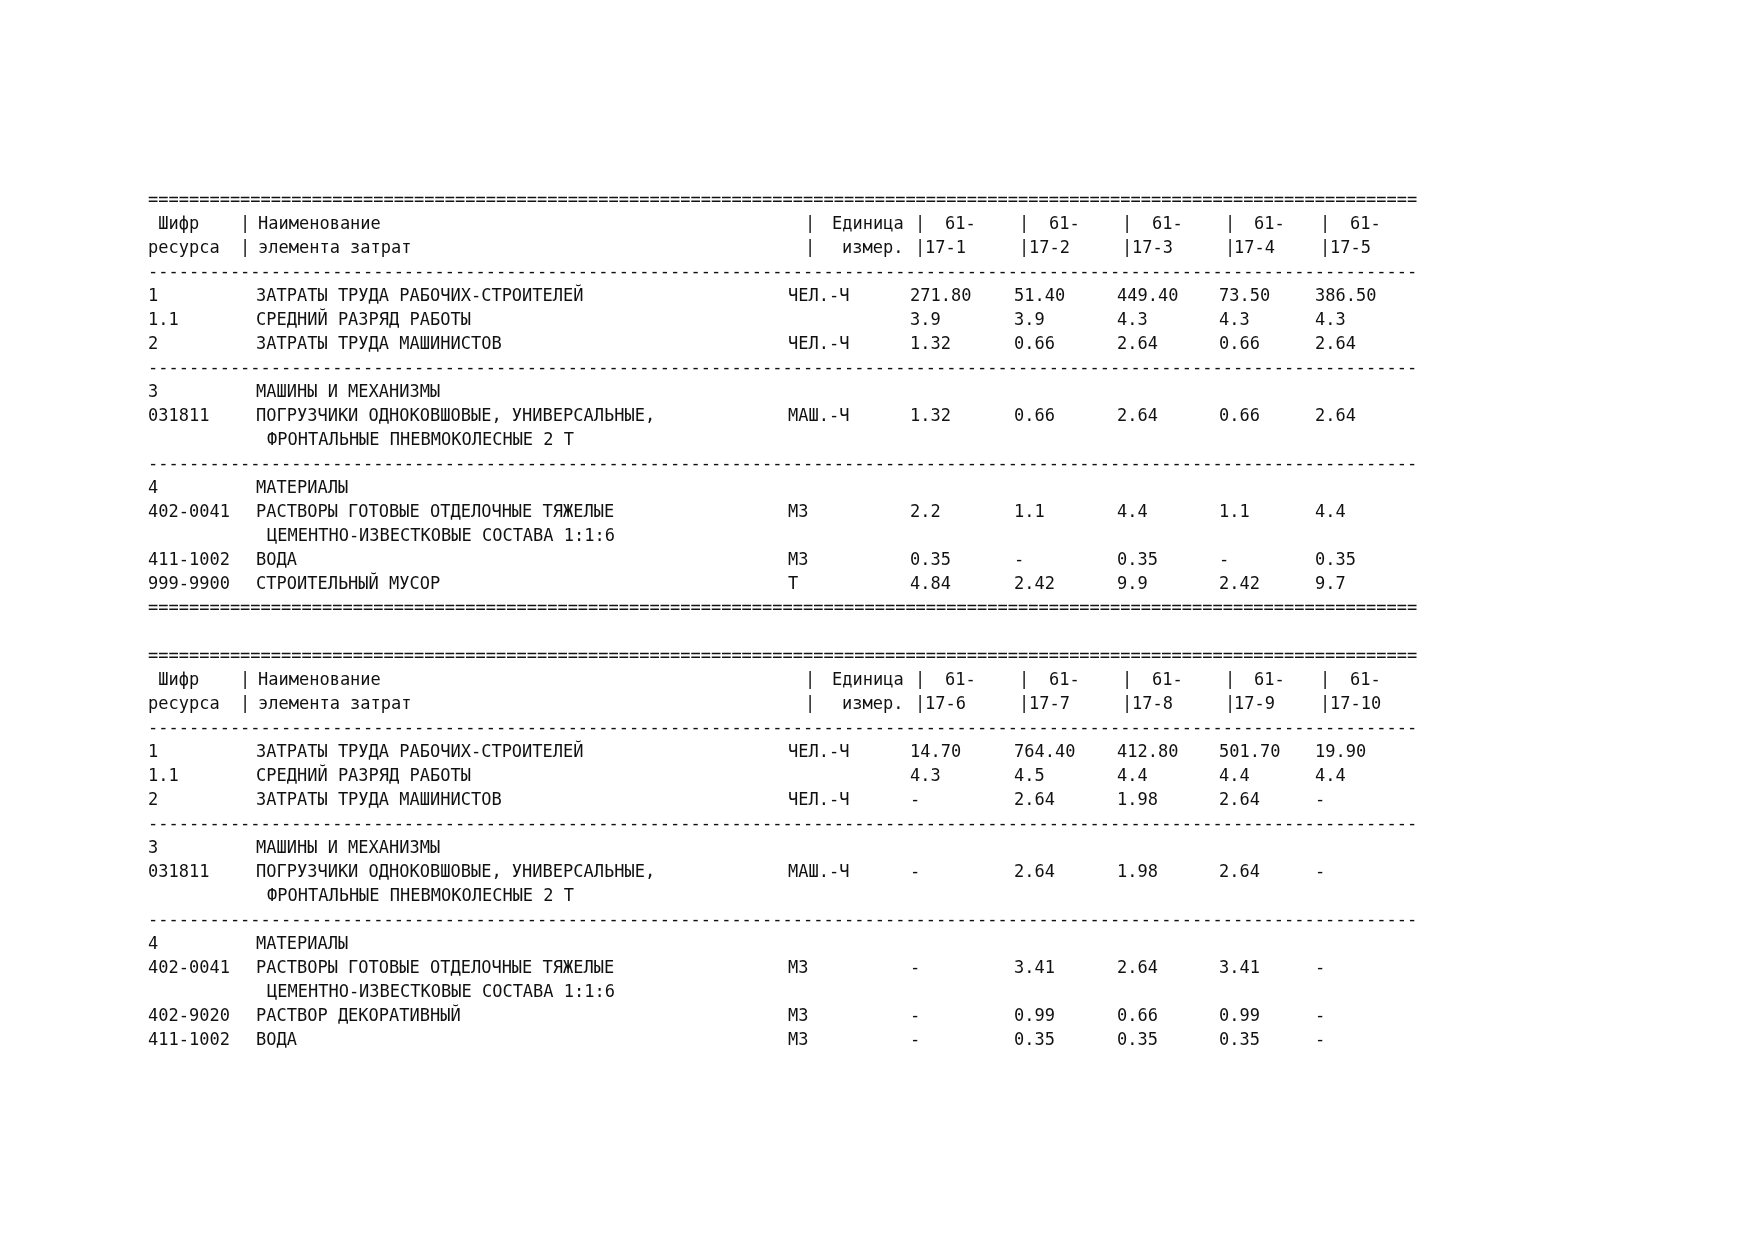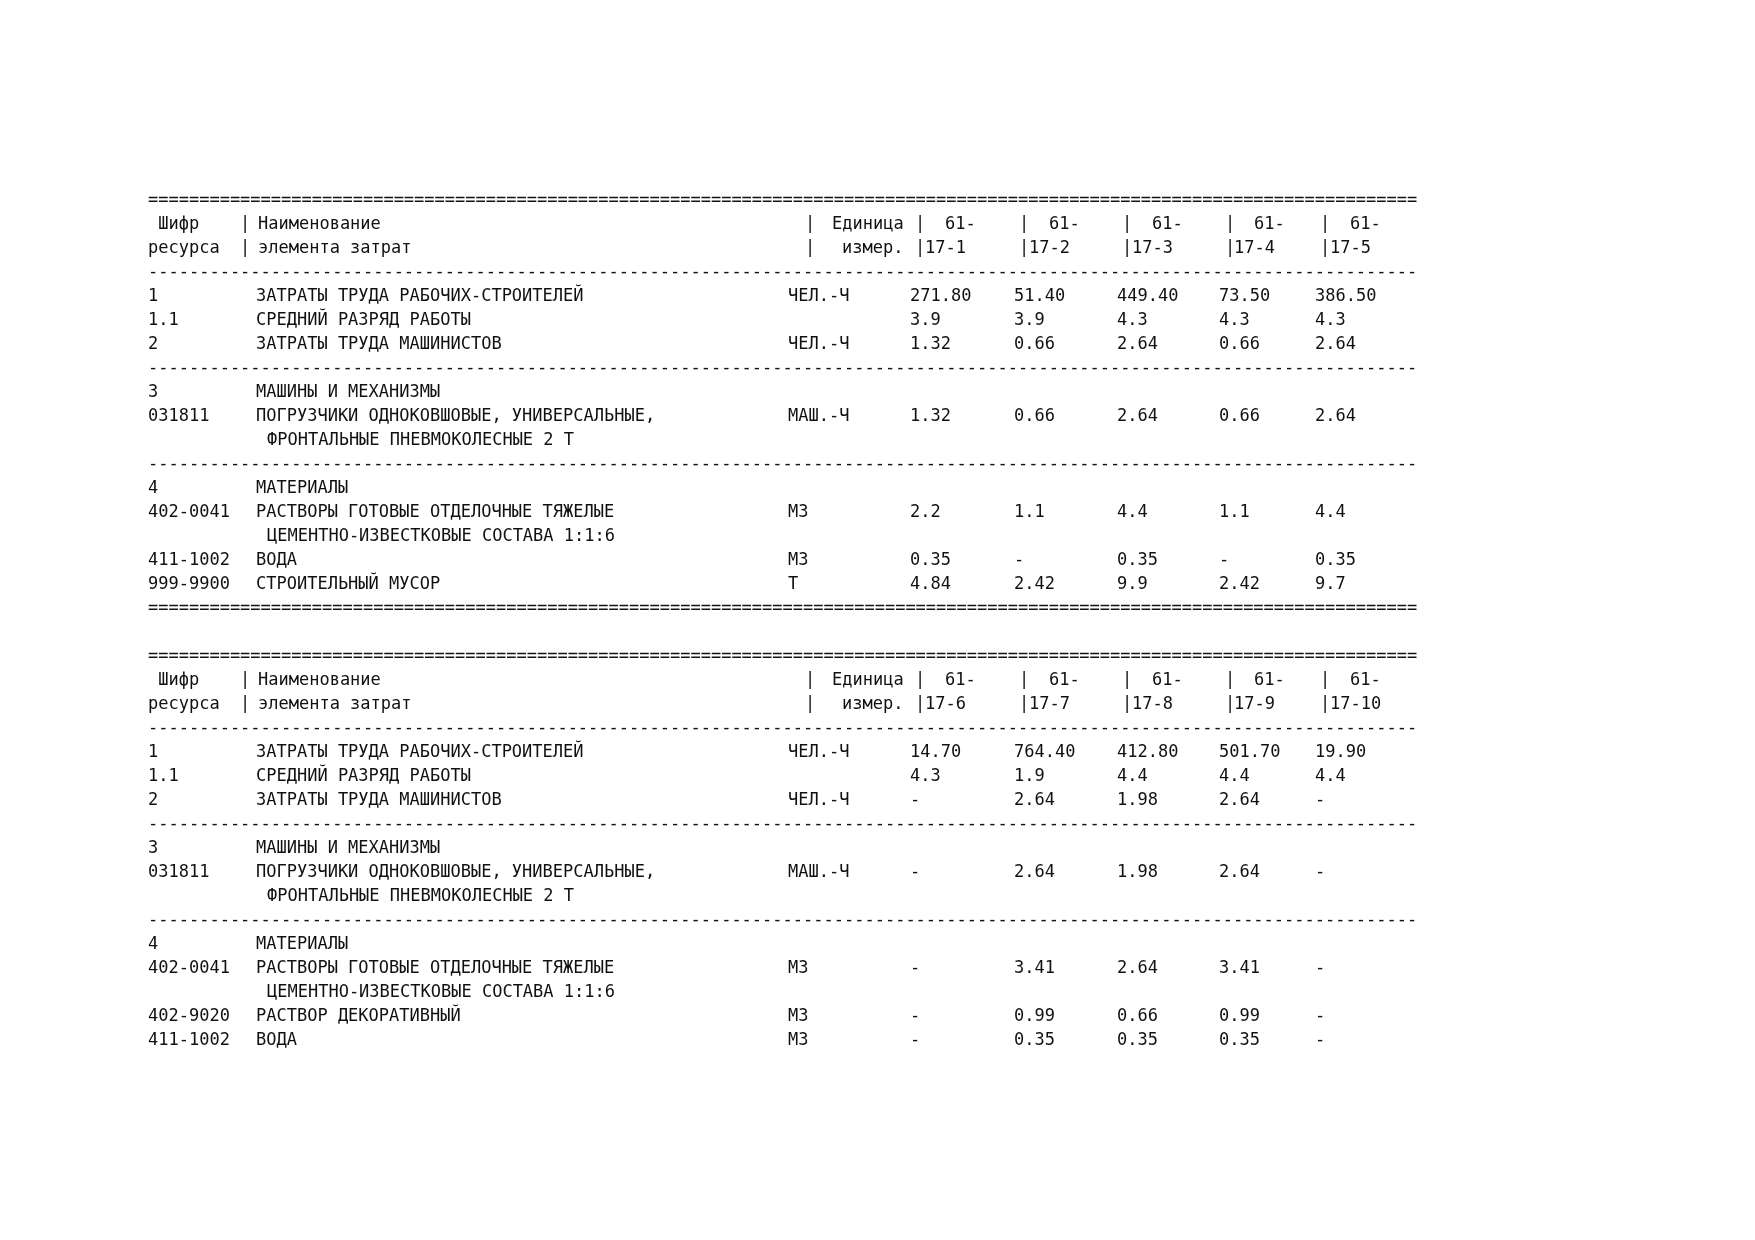--- a/index.html
+++ b/index.html
@@ -55,21 +55,21 @@
       <div class="tline"><span class="cell" style="left: 0px;">411-1002</span><span class="cell" style="left: 108px;">ВОДА</span><span class="cell" style="left: 640px;">М3</span><span class="cell" style="left: 762px;">0.35</span><span class="cell" style="left: 866px;">-</span><span class="cell" style="left: 969px;">0.35</span><span class="cell" style="left: 1071px;">-</span><span class="cell" style="left: 1167px;">0.35</span></div>
       <div class="tline"><span class="cell" style="left: 0px;">999-9900</span><span class="cell" style="left: 108px;">СТРОИТЕЛЬНЫЙ МУСОР</span><span class="cell" style="left: 640px;">Т</span><span class="cell" style="left: 762px;">4.84</span><span class="cell" style="left: 866px;">2.42</span><span class="cell" style="left: 969px;">9.9</span><span class="cell" style="left: 1071px;">2.42</span><span class="cell" style="left: 1167px;">9.7</span></div>
       <div class="tline"><span class="cell" style="left: 0px;">============================================================================================================================</span></div>
     </div>
   <div class="ascii-table" id="table-1" style="top:643px;">
       <div class="tline"><span class="cell" style="left: 0px;">============================================================================================================================</span></div>
       <div class="tline"><span class="cell" style="left: 0px;"> Шифр</span><span class="cell" style="left: 92px;">|</span><span class="cell" style="left: 110px;">Наименование</span><span class="cell" style="left: 657px;">|</span><span class="cell" style="left: 684px;">Единица</span><span class="cell" style="left: 767px;">|</span><span class="cell" style="left: 797px;">61-</span><span class="cell" style="left: 871px;">|</span><span class="cell" style="left: 901px;">61-</span><span class="cell" style="left: 974px;">|</span><span class="cell" style="left: 1004px;">61-</span><span class="cell" style="left: 1077px;">|</span><span class="cell" style="left: 1106px;">61-</span><span class="cell" style="left: 1172px;">|</span><span class="cell" style="left: 1202px;">61-</span></div>
       <div class="tline"><span class="cell" style="left: 0px;">ресурса</span><span class="cell" style="left: 92px;">|</span><span class="cell" style="left: 110px;">элемента затрат</span><span class="cell" style="left: 657px;">|</span><span class="cell" style="left: 694px;">измер.</span><span class="cell" style="left: 767px;">|</span><span class="cell" style="left: 777px;">17-6</span><span class="cell" style="left: 871px;">|</span><span class="cell" style="left: 881px;">17-7</span><span class="cell" style="left: 974px;">|</span><span class="cell" style="left: 984px;">17-8</span><span class="cell" style="left: 1077px;">|</span><span class="cell" style="left: 1086px;">17-9</span><span class="cell" style="left: 1172px;">|</span><span class="cell" style="left: 1182px;">17-10</span></div>
       <div class="tline"><span class="cell" style="left: 0px;">----------------------------------------------------------------------------------------------------------------------------</span></div>
       <div class="tline"><span class="cell" style="left: 0px;">1</span><span class="cell" style="left: 108px;">ЗАТРАТЫ ТРУДА РАБОЧИХ-СТРОИТЕЛЕЙ</span><span class="cell" style="left: 640px;">ЧЕЛ.-Ч</span><span class="cell" style="left: 762px;">14.70</span><span class="cell" style="left: 866px;">764.40</span><span class="cell" style="left: 969px;">412.80</span><span class="cell" style="left: 1071px;">501.70</span><span class="cell" style="left: 1167px;">19.90</span></div>
-      <div class="tline"><span class="cell" style="left: 0px;">1.1</span><span class="cell" style="left: 108px;">СРЕДНИЙ РАЗРЯД РАБОТЫ</span><span class="cell" style="left: 762px;">4.3</span><span class="cell" style="left: 866px;">1.9</span><span class="cell" style="left: 969px;">4.4</span><span class="cell" style="left: 1071px;">4.4</span><span class="cell" style="left: 1167px;">4.4</span></div>
+      <div class="tline"><span class="cell" style="left: 0px;">1.1</span><span class="cell" style="left: 108px;">СРЕДНИЙ РАЗРЯД РАБОТЫ</span><span class="cell" style="left: 762px;">4.3</span><span class="cell" style="left: 866px;">4.5</span><span class="cell" style="left: 969px;">4.4</span><span class="cell" style="left: 1071px;">4.4</span><span class="cell" style="left: 1167px;">4.4</span></div>
       <div class="tline"><span class="cell" style="left: 0px;">2</span><span class="cell" style="left: 108px;">ЗАТРАТЫ ТРУДА МАШИНИСТОВ</span><span class="cell" style="left: 640px;">ЧЕЛ.-Ч</span><span class="cell" style="left: 762px;">-</span><span class="cell" style="left: 866px;">2.64</span><span class="cell" style="left: 969px;">1.98</span><span class="cell" style="left: 1071px;">2.64</span><span class="cell" style="left: 1167px;">-</span></div>
       <div class="tline"><span class="cell" style="left: 0px;">----------------------------------------------------------------------------------------------------------------------------</span></div>
       <div class="tline"><span class="cell" style="left: 0px;">3</span><span class="cell" style="left: 108px;">МАШИНЫ И МЕХАНИЗМЫ</span></div>
       <div class="tline"><span class="cell" style="left: 0px;">031811</span><span class="cell" style="left: 108px;">ПОГРУЗЧИКИ ОДНОКОВШОВЫЕ, УНИВЕРСАЛЬНЫЕ,</span><span class="cell" style="left: 640px;">МАШ.-Ч</span><span class="cell" style="left: 762px;">-</span><span class="cell" style="left: 866px;">2.64</span><span class="cell" style="left: 969px;">1.98</span><span class="cell" style="left: 1071px;">2.64</span><span class="cell" style="left: 1167px;">-</span></div>
       <div class="tline"><span class="cell" style="left: 119px;">ФРОНТАЛЬНЫЕ ПНЕВМОКОЛЕСНЫЕ 2 Т</span></div>
       <div class="tline"><span class="cell" style="left: 0px;">----------------------------------------------------------------------------------------------------------------------------</span></div>
       <div class="tline"><span class="cell" style="left: 0px;">4</span><span class="cell" style="left: 108px;">МАТЕРИАЛЫ</span></div>
       <div class="tline"><span class="cell" style="left: 0px;">402-0041</span><span class="cell" style="left: 108px;">РАСТВОРЫ ГОТОВЫЕ ОТДЕЛОЧНЫЕ ТЯЖЕЛЫЕ</span><span class="cell" style="left: 640px;">М3</span><span class="cell" style="left: 762px;">-</span><span class="cell" style="left: 866px;">3.41</span><span class="cell" style="left: 969px;">2.64</span><span class="cell" style="left: 1071px;">3.41</span><span class="cell" style="left: 1167px;">-</span></div>
       <div class="tline"><span class="cell" style="left: 119px;">ЦЕМЕНТНО-ИЗВЕСТКОВЫЕ СОСТАВА 1:1:6</span></div>
       <div class="tline"><span class="cell" style="left: 0px;">402-9020</span><span class="cell" style="left: 108px;">РАСТВОР ДЕКОРАТИВНЫЙ</span><span class="cell" style="left: 640px;">М3</span><span class="cell" style="left: 762px;">-</span><span class="cell" style="left: 866px;">0.99</span><span class="cell" style="left: 969px;">0.66</span><span class="cell" style="left: 1071px;">0.99</span><span class="cell" style="left: 1167px;">-</span></div>

